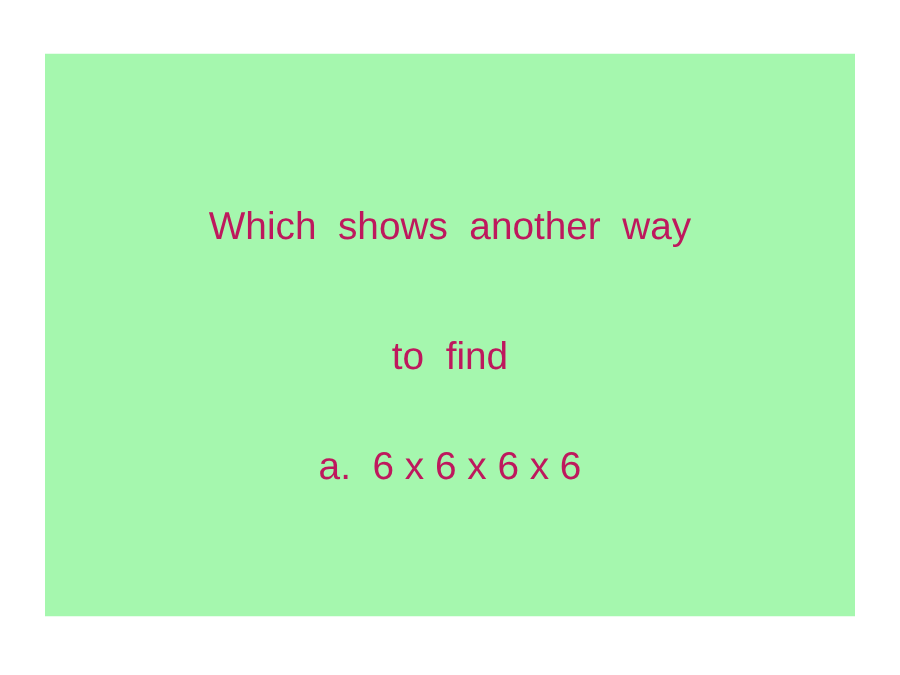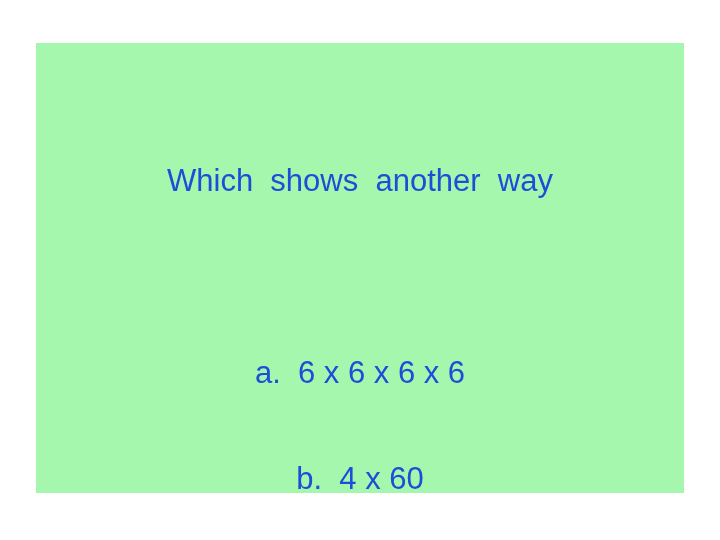--- a/index.html
+++ b/index.html
@@ -25,21 +25,21 @@
     top: 43px;
     width: 648px;
     height: 450px;
     background: #a5f7ae;
   }
   .text-block {
     position: absolute;
     left: 0;
     width: 648px;
     text-align: center;
-    color: #1d4ed8;
+    color: #be185d;
     font-family: "Liberation Sans", sans-serif;
     font-weight: 400;
     white-space: pre;
     line-height: 1.0;
   }
   #question-block {
     top: 55px;
     font-size: 31px;
   }
   #question-block .q-line {
@@ -59,24 +59,24 @@
 </style>
 </head>
 <body>
 
 <div id="slide-root">
 
   <div id="slide-panel">
 
     <div id="question-block" class="text-block">
       <span class="q-line">Which  shows  another  way</span>
+      <span class="q-line">to  find</span>
     </div>
 
     <div id="choices-block" class="text-block">
       <span class="choice-line">a.  6 x 6 x 6 x 6</span>
-      <span class="choice-line">b.  4 x 60</span>
       
       
     </div>
 
   </div>
 
 </div>
 
 </body></html>

